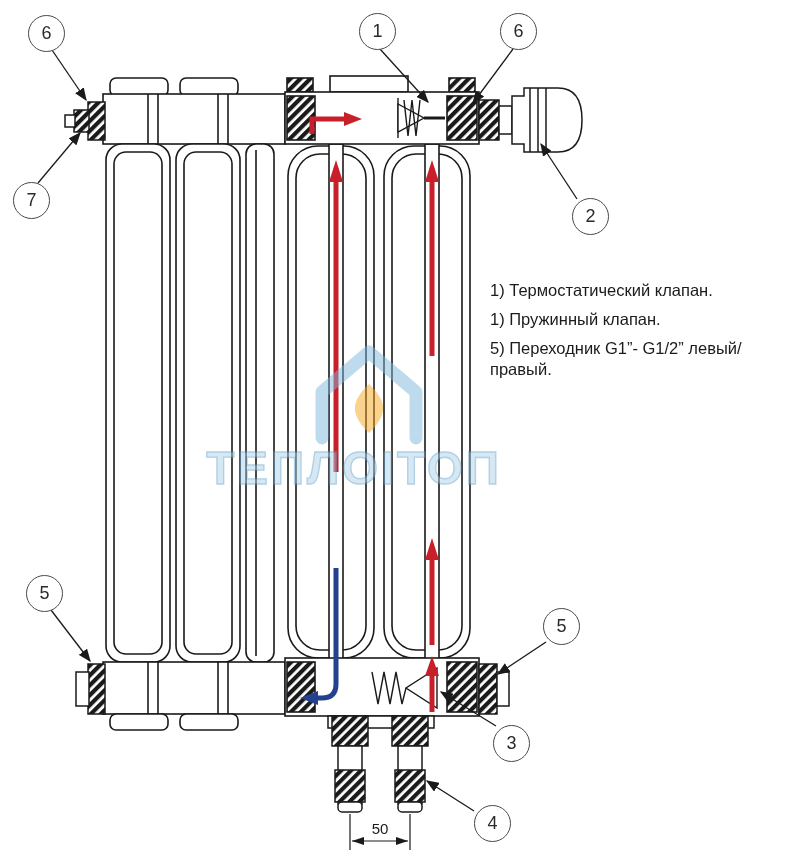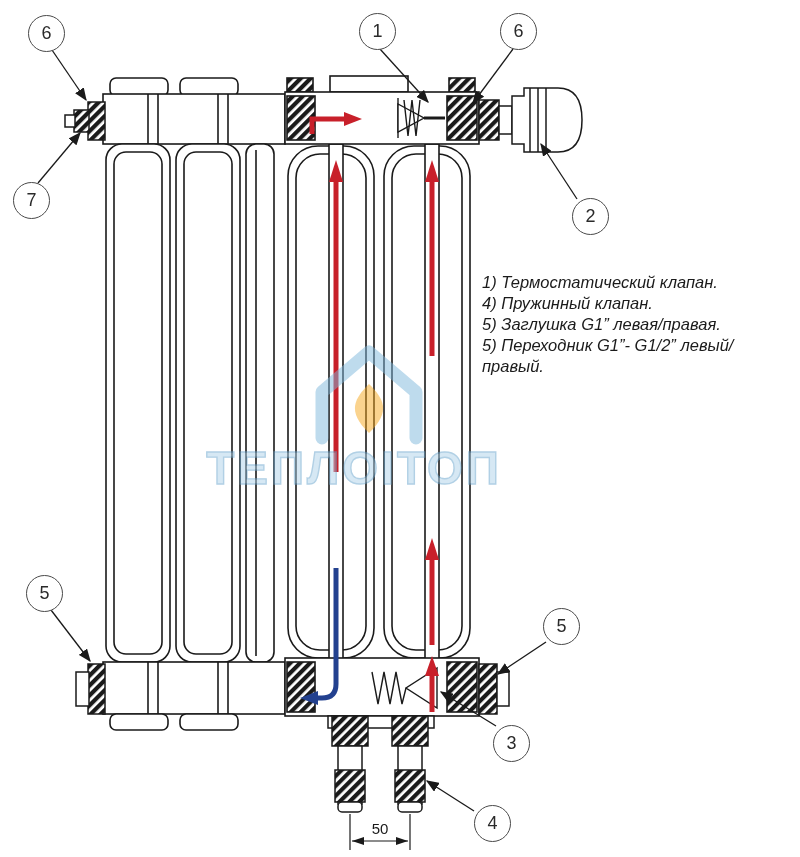--- a/index.html
+++ b/index.html
@@ -11,21 +11,21 @@
   .callout{
     position:absolute;width:37px;height:37px;box-sizing:border-box;
     border:1.5px solid #4a4a4a;border-radius:50%;background:#ffffff;
     display:flex;align-items:center;justify-content:center;
     font-size:18px;color:#2a2a2a;z-index:5;
   }
   .legend{
     position:absolute;left:482px;top:272px;width:313px;z-index:4;
     font-size:16.5px;line-height:21px;color:#1b1b1b;
   }
-  .legend p{margin:0;font-style:italic;}
+  .legend p{margin:8px;}
 </style>
 </head>
 <body>
 
 <div id="stage">
 
   <svg width="800" height="857" viewBox="0 0 800 857" xmlns="http://www.w3.org/2000/svg">
     <defs>
       <pattern id="hatch" patternUnits="userSpaceOnUse" width="7" height="7" patternTransform="rotate(45)">
         <rect width="7" height="7" fill="#ffffff"></rect>
@@ -209,18 +209,17 @@
     </div>
   <div class="callout" style="left:493px;top:725px;">
       <span>3</span>
     </div>
   <div class="callout" style="left:474px;top:805px;">
       <span>4</span>
     </div>
 
   <div class="legend">
     <p>1) Термостатический клапан.</p>
-    <p>4) Пружинный клапан.</p>
-    <p>5) Заглушка G1” левая/правая.</p>
+    <p>1) Пружинный клапан.</p>
     <p>5) Переходник G1”- G1/2” левый/правый.</p>
   </div>
 
 </div>
 
 </body></html>

